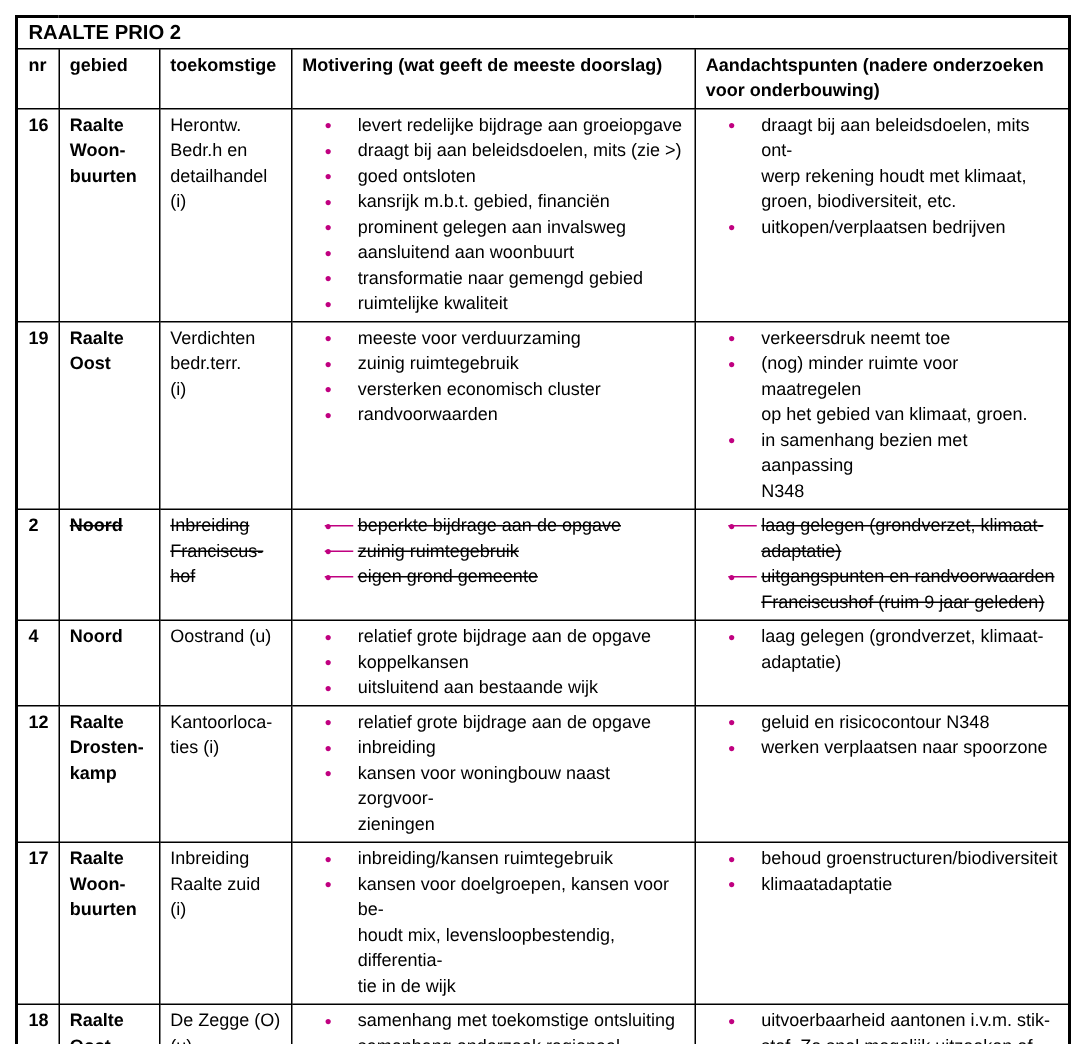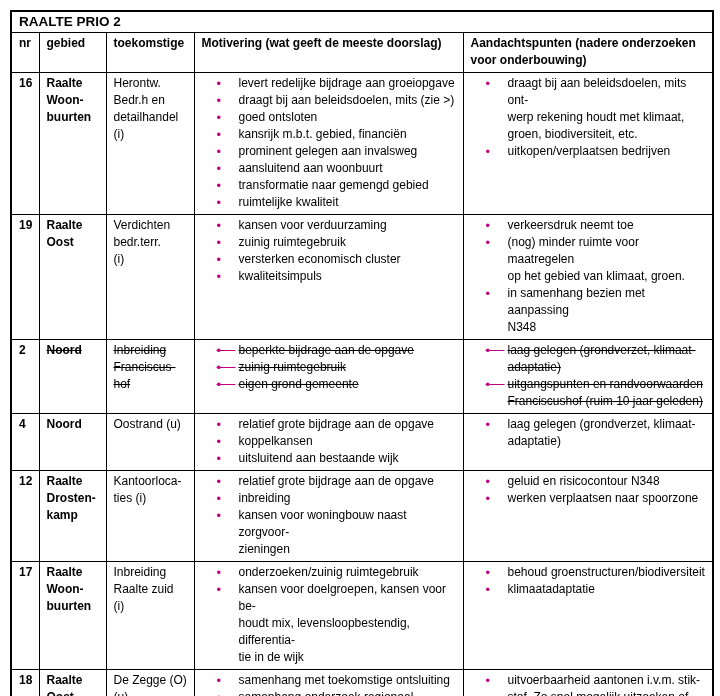--- a/index.html
+++ b/index.html
@@ -127,24 +127,24 @@
         </tr>
         <tr>
           <td class="nr">19</td>
           <td class="gebied">Raalte
 Oost</td>
           <td class="deelgebied">Verdichten
 bedr.terr.
 (i)</td>
           <td class="mot">
             <ul class="bullets">
-              <li>kansen voor verduurzaming</li>
+              <li>meeste voor verduurzaming</li>
               <li>zuinig ruimtegebruik</li>
               <li>versterken economisch cluster</li>
-              <li>kwaliteitsimpuls</li>
+              <li>randvoorwaarden</li>
             </ul>
           </td>
           <td class="aan">
             <ul class="bullets">
               <li>verkeersdruk neemt toe</li>
               <li>(nog) minder ruimte voor maatregelen
 op het gebied van klimaat, groen.</li>
               <li>in samenhang bezien met aanpassing
 N348</li>
             </ul>
@@ -161,21 +161,21 @@
               <li>beperkte bijdrage aan de opgave</li>
               <li>zuinig ruimtegebruik</li>
               <li>eigen grond gemeente</li>
             </ul>
           </td>
           <td class="aan">
             <ul class="bullets">
               <li>laag gelegen (grondverzet, klimaat-
 adaptatie)</li>
               <li>uitgangspunten en randvoorwaarden
-Franciscushof (ruim 10 jaar geleden)</li>
+Franciscushof (ruim 9 jaar geleden)</li>
             </ul>
           </td>
         </tr>
         <tr>
           <td class="nr">4</td>
           <td class="gebied">Noord</td>
           <td class="deelgebied">Oostrand (u)</td>
           <td class="mot">
             <ul class="bullets">
               <li>relatief grote bijdrage aan de opgave</li>
@@ -215,21 +215,21 @@
         <tr>
           <td class="nr">17</td>
           <td class="gebied">Raalte
 Woon-
 buurten</td>
           <td class="deelgebied">Inbreiding
 Raalte zuid
 (i)</td>
           <td class="mot">
             <ul class="bullets">
-              <li>onderzoeken/zuinig ruimtegebruik</li>
+              <li>inbreiding/kansen ruimtegebruik</li>
               <li>kansen voor doelgroepen, kansen voor be-
 houdt mix, levensloopbestendig, differentia-
 tie in de wijk</li>
             </ul>
           </td>
           <td class="aan">
             <ul class="bullets">
               <li>behoud groenstructuren/biodiversiteit</li>
               <li>klimaatadaptatie</li>
             </ul>

